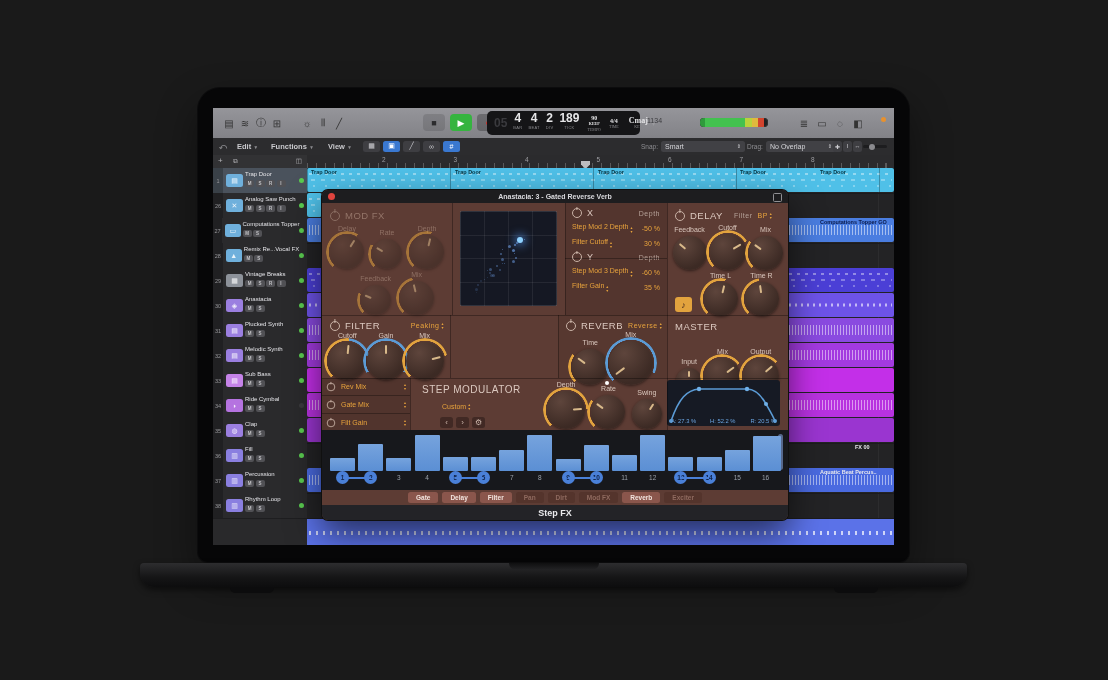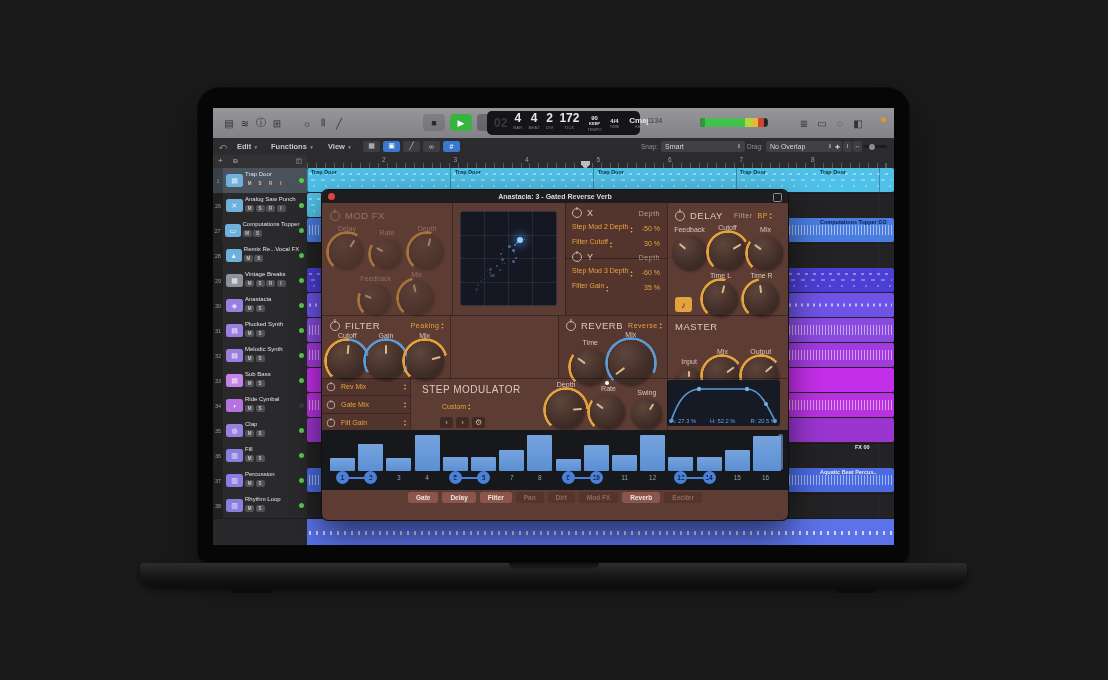--- a/index.html
+++ b/index.html
@@ -25,21 +25,21 @@
   .tpbtn{position:absolute;top:6px;width:22px;height:17px;border-radius:4px;display:flex;align-items:center;
     justify-content:center;font-size:9px;background:rgba(0,0,0,.12);color:#2c2c2e;}
   .tpbtn.play{background:#35b43f;color:#fff;}
   .tpbtn.rec{color:#d12f27;background:rgba(0,0,0,.25);}
   #lcd{position:absolute;left:274px;top:3px;width:153px;height:24px;background:#151517;border-radius:5px;
     display:flex;align-items:center;color:#e6e6e8;}
   .lcdnum{display:flex;flex-direction:column;align-items:center;line-height:10px;margin-left:6px;}
   .lcdnum b{font-size:12px;font-weight:bold;}
   .lcdnum i{font-style:normal;font-size:4px;color:#86868a;letter-spacing:.3px;}
   .lcdsm b{font-size:6px;display:block;line-height:6px;}
-  .lcdsm{display:flex;flex-direction:column;align-items:center;margin-left:8px;line-height:5px;}
+  .lcdsm{display:flex;flex-direction:column;align-items:center;margin-left:8px;line-height:5px;font-family:Liberation Serif, serif;}
   .lcdsm i{font-style:normal;font-size:4px;color:#86868a;}
   #lcdghost{font-size:12px;color:#3a3a3e;font-weight:bold;margin-left:7px;}
   #meter{position:absolute;left:487px;top:10px;width:68px;height:9px;border-radius:4px;background:#222;
     box-shadow:inset 0 0 0 1px #333;overflow:hidden;}
   #meter>div{height:100%;width:94%;
     background:linear-gradient(90deg,#2f9a3c 0 8%,#43c14f 8% 70%,#b8d23c 70% 82%,#e0b93e 82% 90%,#d2442e 90% 100%);}
   #midiMon{position:absolute;left:434px;top:9px;font-size:7px;color:#3c3c40;}
   
   #tb2{position:absolute;left:0;top:30px;width:681px;height:17px;background:#2c2c2e;border-bottom:1px solid #161617;
     color:#b9b9bd;font-size:7.5px;display:block;}
@@ -171,35 +171,35 @@
 <body>
 
 <div id="stage">
   <div id="lid">
     <div id="screen">
 
       <div id="tb1">
         <span id="leftIcons"><span class="tbico" style="left: 8px;">▤</span><span class="tbico" style="left: 24px;">≋</span><span class="tbico" style="left: 40px;">ⓘ</span><span class="tbico" style="left: 56px;">⊞</span><span class="tbico" style="left: 86px;">☼</span><span class="tbico" style="left: 102px;">⫴</span><span class="tbico" style="left: 118px;">╱</span></span>
         <span id="transport"><span class="tpbtn" style="left: 210px;">■</span><span class="tpbtn play" style="left: 237px;">▶</span><span class="tpbtn rec" style="left: 264px;">●</span><span class="tpbtn" style="left: 291px;">↻</span></span>
         <div id="lcd">
-          <span id="lcdghost">02</span>
+          <span id="lcdghost">05</span>
           <span class="lcdnum">
               <b>4</b>
               <i>BAR</i>
             </span>
           <span class="lcdnum">
               <b>4</b>
               <i>BEAT</i>
             </span>
           <span class="lcdnum">
               <b>2</b>
               <i>DIV</i>
             </span>
           <span class="lcdnum">
-              <b>172</b>
+              <b>189</b>
               <i>TICK</i>
             </span>
           <span class="lcdsm">
               <b>90</b>
               <b style="font-size:4px">KEEP</b>
               <i>TEMPO</i>
             </span>
           <span class="lcdsm">
               <b>4/4</b>
               <i>TIME</i>
@@ -896,20 +896,23 @@
         <div id="fxrow">
             <div class="fxb on">Gate</div>
             <div class="fxb on">Delay</div>
             <div class="fxb on">Filter</div>
             <div class="fxb off">Pan</div>
             <div class="fxb off">Dirt</div>
             <div class="fxb off">Mod FX</div>
             <div class="fxb on">Reverb</div>
             <div class="fxb off">Exciter</div>
           </div>
+        <div id="pfoot">
+            <span>Step FX</span>
+          </div>
 
         <div class="vline" style="left:130px;top:13px;height:112px"></div>
         <div class="vline" style="left:243px;top:13px;height:112px"></div>
         <div class="vline" style="left:345px;top:13px;height:227px"></div>
         <div class="vline" style="left:128px;top:125px;height:63px"></div>
         <div class="vline" style="left:236px;top:125px;height:63px"></div>
         <div class="vline" style="left:88px;top:188px;height:52px"></div>
         <div class="hline" style="top:125px"></div>
         <div class="hline" style="top:188px"></div>
       </div>

